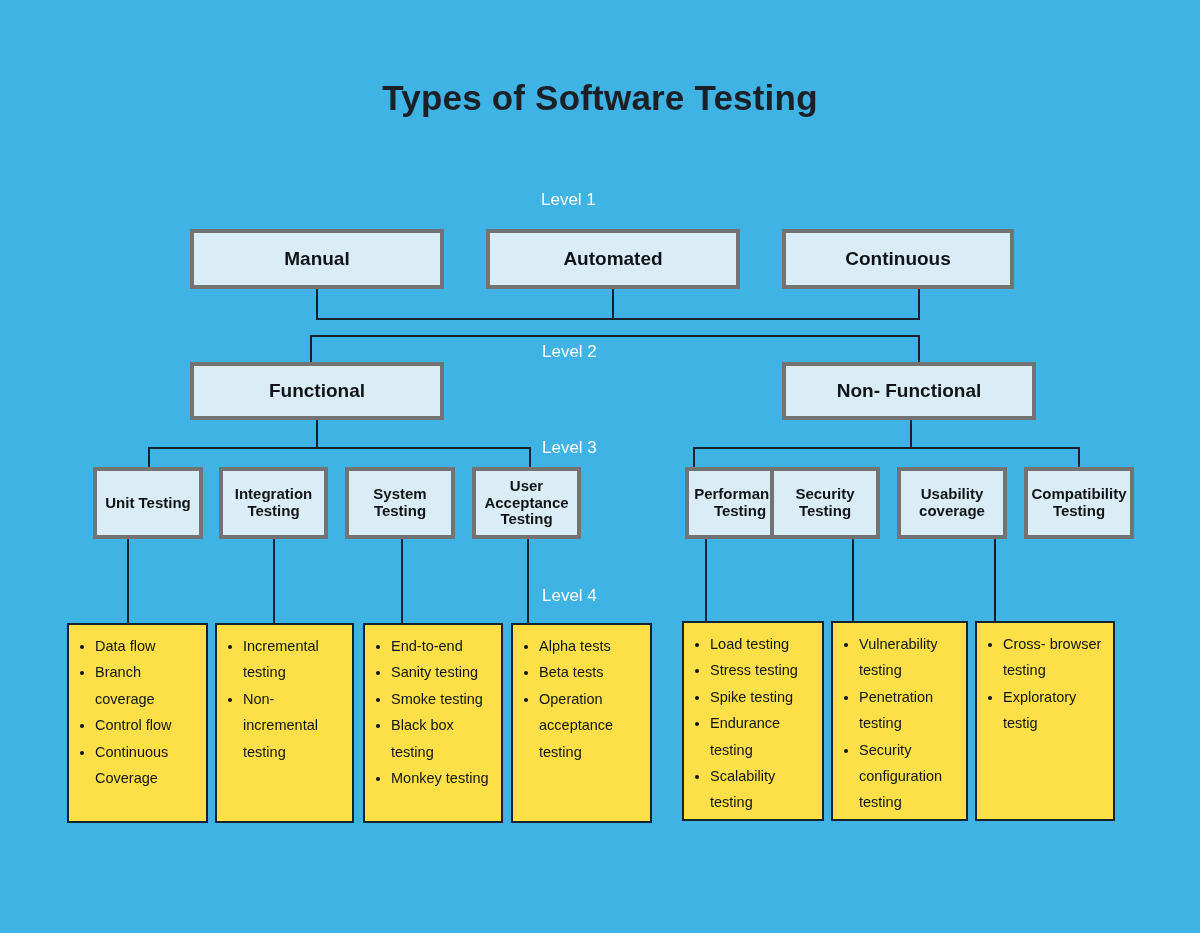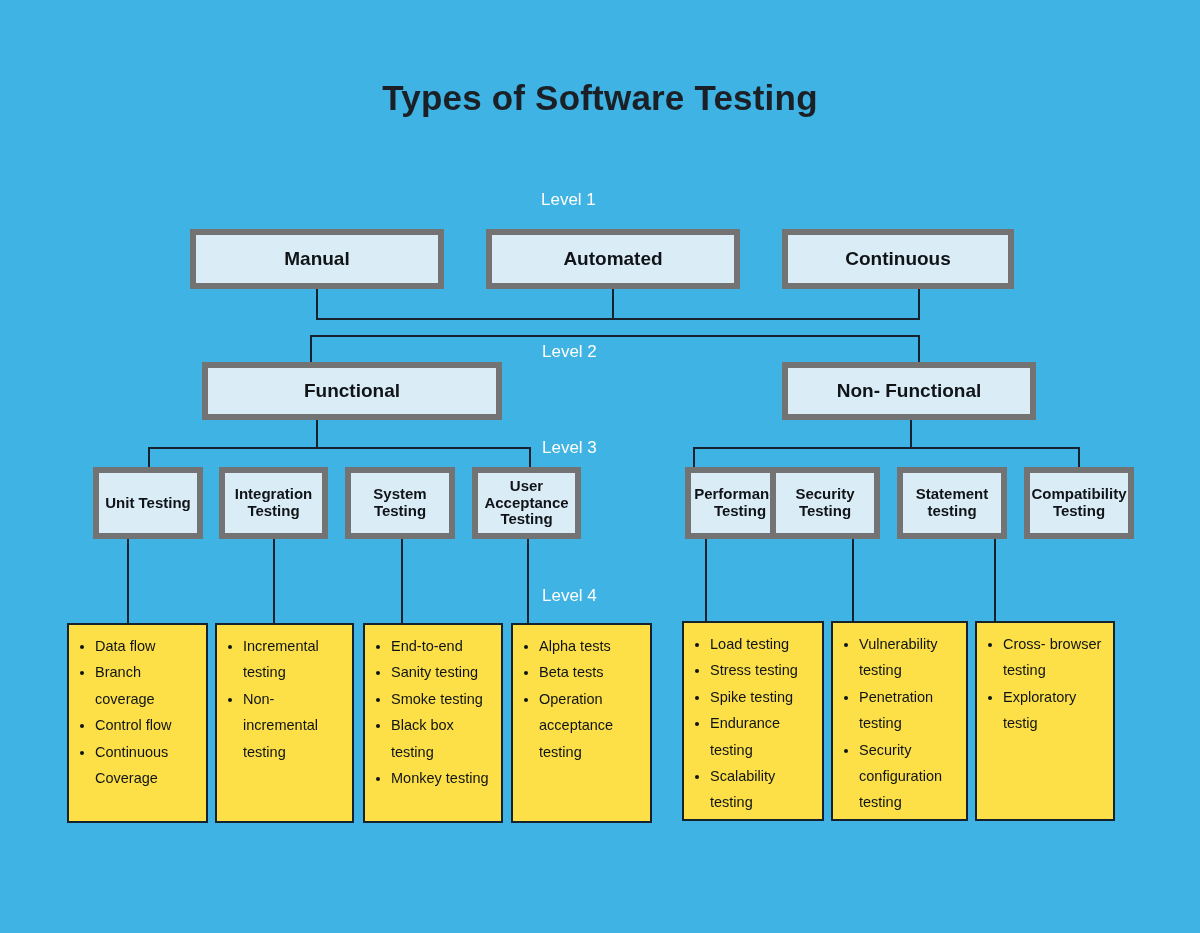--- a/index.html
+++ b/index.html
@@ -39,21 +39,21 @@
     color: #ffffff;
     font-size: 17px;
     text-align: left;
     white-space: nowrap;
   }
 
   
   .node {
     position: absolute;
     background: #daedf6;
-    border: 6px solid #737373;
+    border: 4px solid #737373;
     box-sizing: border-box;
     display: flex;
     align-items: center;
     justify-content: center;
     text-align: center;
     color: #101418;
     font-weight: bold;
     line-height: 1.12;
   }
   .node.l1 { font-size: 19px; }
@@ -115,21 +115,21 @@
   <div class="ln-v" style="left:612px; top:289px; height:31px;"></div>
   <div class="ln-v" style="left:918px; top:289px; height:31px;"></div>
   <div class="ln-h" style="left:316px; top:318px; width:604px;"></div>
 
   <div class="level-label" style="left:542px; top:342px; width:140px;">Level 2</div>
 
   <div class="ln-h" style="left:310px; top:335px; width:608px;"></div>
   <div class="ln-v" style="left:310px; top:335px; height:27px;"></div>
   <div class="ln-v" style="left:918px; top:335px; height:27px;"></div>
 
-  <div class="node l2" style="left:190px; top:362px; width:300px; height:58px;margin-left:12px;">
+  <div class="node l2" style="left:190px; top:362px; width:254px; height:58px;">
     <span>Functional</span>
   </div>
   <div class="node l2" style="left:782px; top:362px; width:254px; height:58px;">
     <span>Non- Functional</span>
   </div>
 
   <div class="level-label" style="left:542px; top:438px; width:140px;">Level 3</div>
 
   <div class="ln-v" style="left:316px; top:420px; height:28px;"></div>
   <div class="ln-h" style="left:148px; top:447px; width:383px;"></div>
@@ -154,21 +154,21 @@
     <span>User Acceptance Testing</span>
   </div>
 
   <div class="node l3" style="left:639px; top:467px; width:110px; height:72px;margin-left:46px;">
     <span>Performance Testing</span>
   </div>
   <div class="node l3" style="left:770px; top:467px; width:110px; height:72px;">
     <span>Security Testing</span>
   </div>
   <div class="node l3" style="left:897px; top:467px; width:110px; height:72px;">
-    <span>Statement testing</span>
+    <span>Usability coverage</span>
   </div>
   <div class="node l3" style="left:1024px; top:467px; width:110px; height:72px;">
     <span>Compatibility Testing</span>
   </div>
 
   <div class="level-label" style="left:542px; top:586px; width:140px;">Level 4</div>
 
   <div class="ln-v" style="left:127px; top:539px; height:85px;"></div>
   <div class="ln-v" style="left:273px; top:539px; height:85px;"></div>
   <div class="ln-v" style="left:401px; top:539px; height:85px;"></div>

